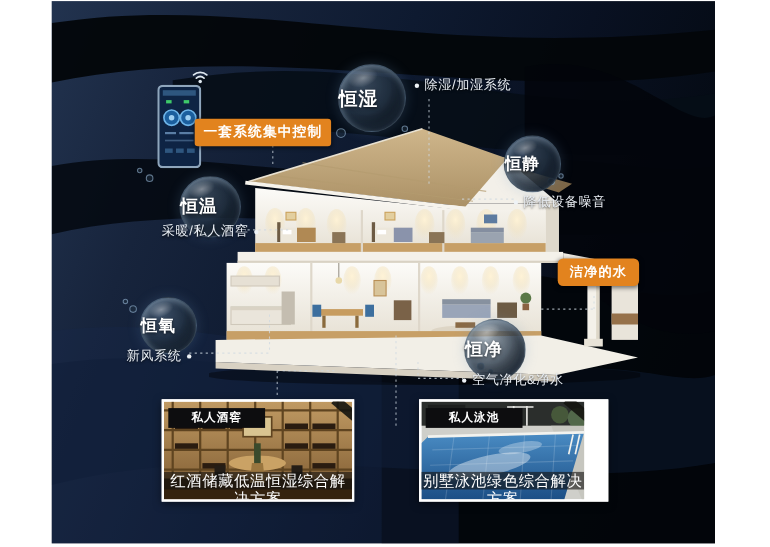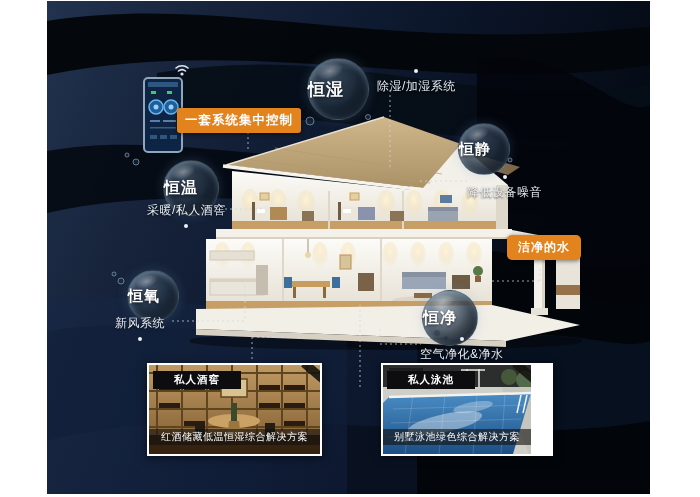--- a/index.html
+++ b/index.html
@@ -11,34 +11,34 @@
   
   .bubble{position:absolute;border-radius:50%;display:flex;align-items:center;justify-content:flex-start;
     background:radial-gradient(circle at 35% 32%,rgba(96,120,146,.55),rgba(38,54,72,.78) 45%,rgba(10,16,24,.92) 72%,rgba(4,8,14,.96));
     box-shadow:inset 2px 3px 6px rgba(195,218,240,.38),inset -3px -5px 9px rgba(100,140,180,.20),0 0 12px rgba(110,150,195,.22);
     border:1px solid rgba(150,182,212,.30);
     color:#ffffff;font-weight:bold;letter-spacing:1px;text-shadow:0 1px 3px rgba(0,0,0,.65);}
   .bubble::after{content:"";position:absolute;top:7%;left:13%;width:46%;height:26%;border-radius:50%;
     background:radial-gradient(ellipse at center,rgba(255,255,255,.38),rgba(255,255,255,0) 70%);transform:rotate(-18deg);}
   
   .note{position:absolute;color:#e9eef4;font-size:12px;letter-spacing:.5px;display:flex;align-items:center;gap:5px;
-        text-shadow:0 1px 2px rgba(0,0,0,.7);white-space:nowrap;flex-direction:column;}
+        text-shadow:0 1px 2px rgba(0,0,0,.7);white-space:nowrap;}
   .dot{width:4px;height:4px;border-radius:50%;background:#eef2f6;flex:0 0 auto;}
   
   .ctrl-label{position:absolute;background:#e2831e;color:#fff;font-size:12.5px;font-weight:bold;
         border-radius:3px;padding:4px 8px;letter-spacing:1px;white-space:nowrap;box-shadow:0 1px 4px rgba(0,0,0,.5);margin-top:16px;}
   .hl-box{position:absolute;background:#e2831e;color:#fff;font-size:12px;font-weight:bold;text-align:center;
         border-radius:5px;padding:5px 6px;line-height:15px;letter-spacing:1px;box-shadow:0 1px 4px rgba(0,0,0,.5);}
   
   .card{position:absolute;background:#fff;border:2px solid #ffffff;box-shadow:0 2px 8px rgba(0,0,0,.55);}
   .card .photo{position:relative;overflow:hidden;}
   .card .tag{position:absolute;left:4px;top:6px;background:#0d0d0f;color:#fff;font-size:10.5px;font-weight:bold;
         padding:2px 21px;letter-spacing:1px;}
   .card .caption{position:absolute;left:0;right:0;bottom:9px;height:16px;line-height:16px;text-align:center;
-        background:rgba(20,18,16,.62);color:#fff;font-size:10px;letter-spacing:.5px;}
+        background:rgba(20,18,16,.62);color:#fff;font-size:14px;letter-spacing:.5px;}
   .ribbon{position:absolute;right:-7px;top:2px;width:26px;height:9px;background:#14140f;transform:rotate(40deg);opacity:.9;}
   .phone{position:absolute;}
 </style>
 </head>
 <body>
 
 <div class="frame">
   <div class="stage">
 
     <svg class="layer" width="603" height="493" viewBox="0 0 603 493">

